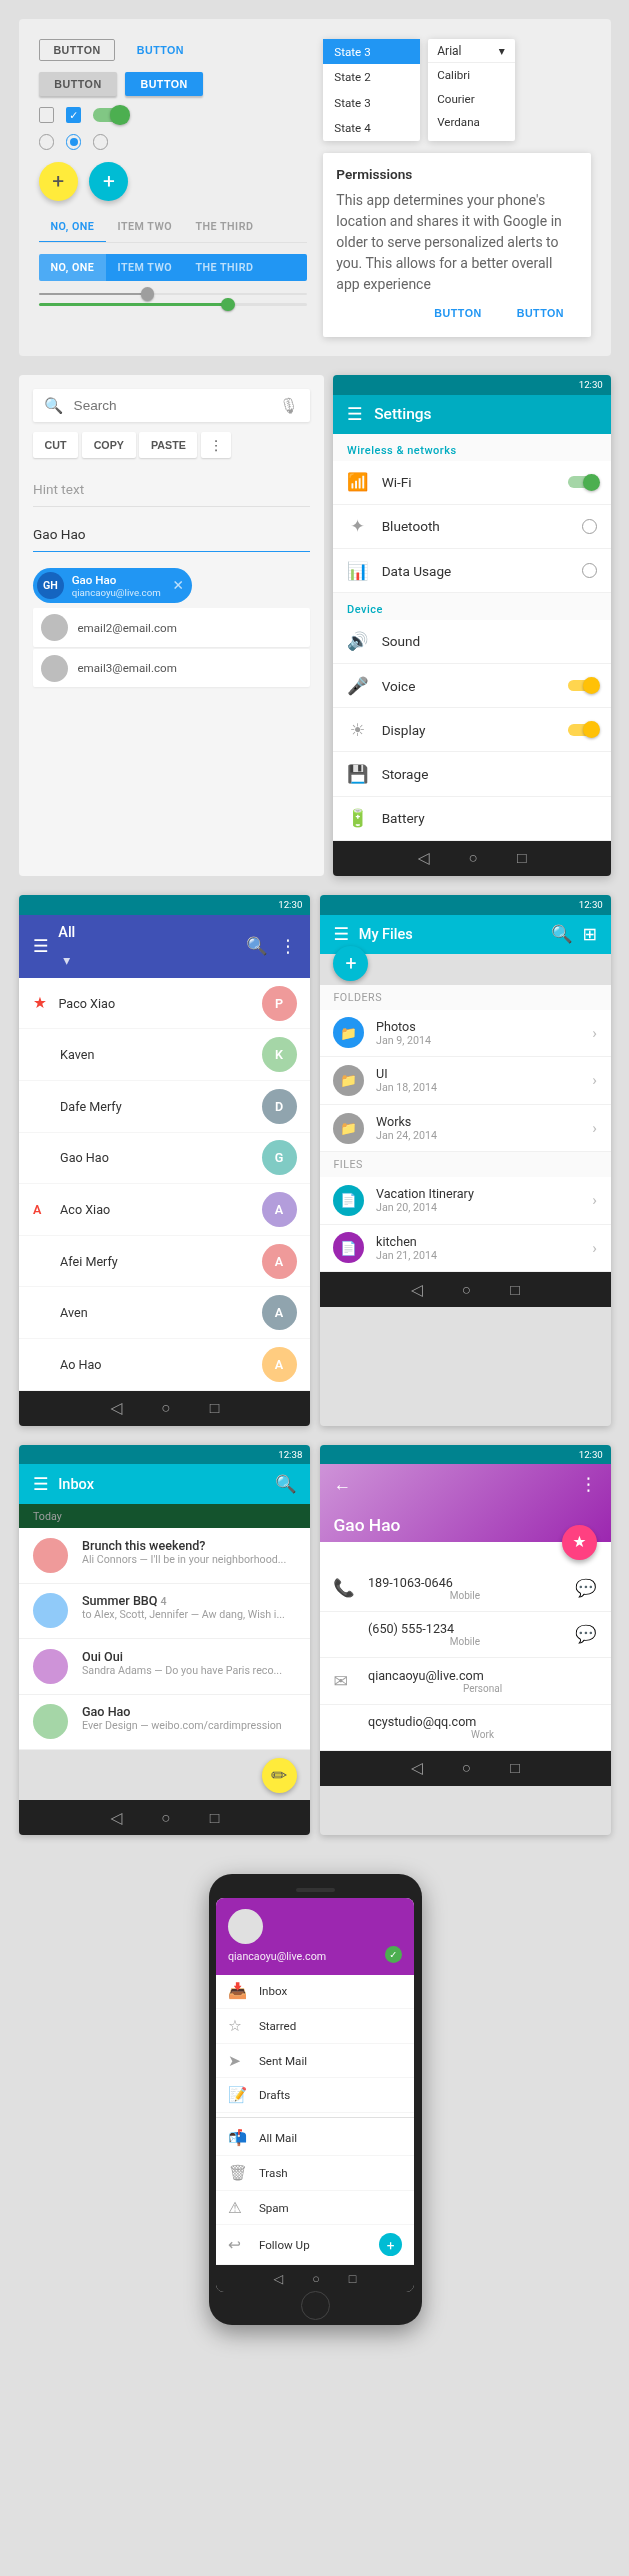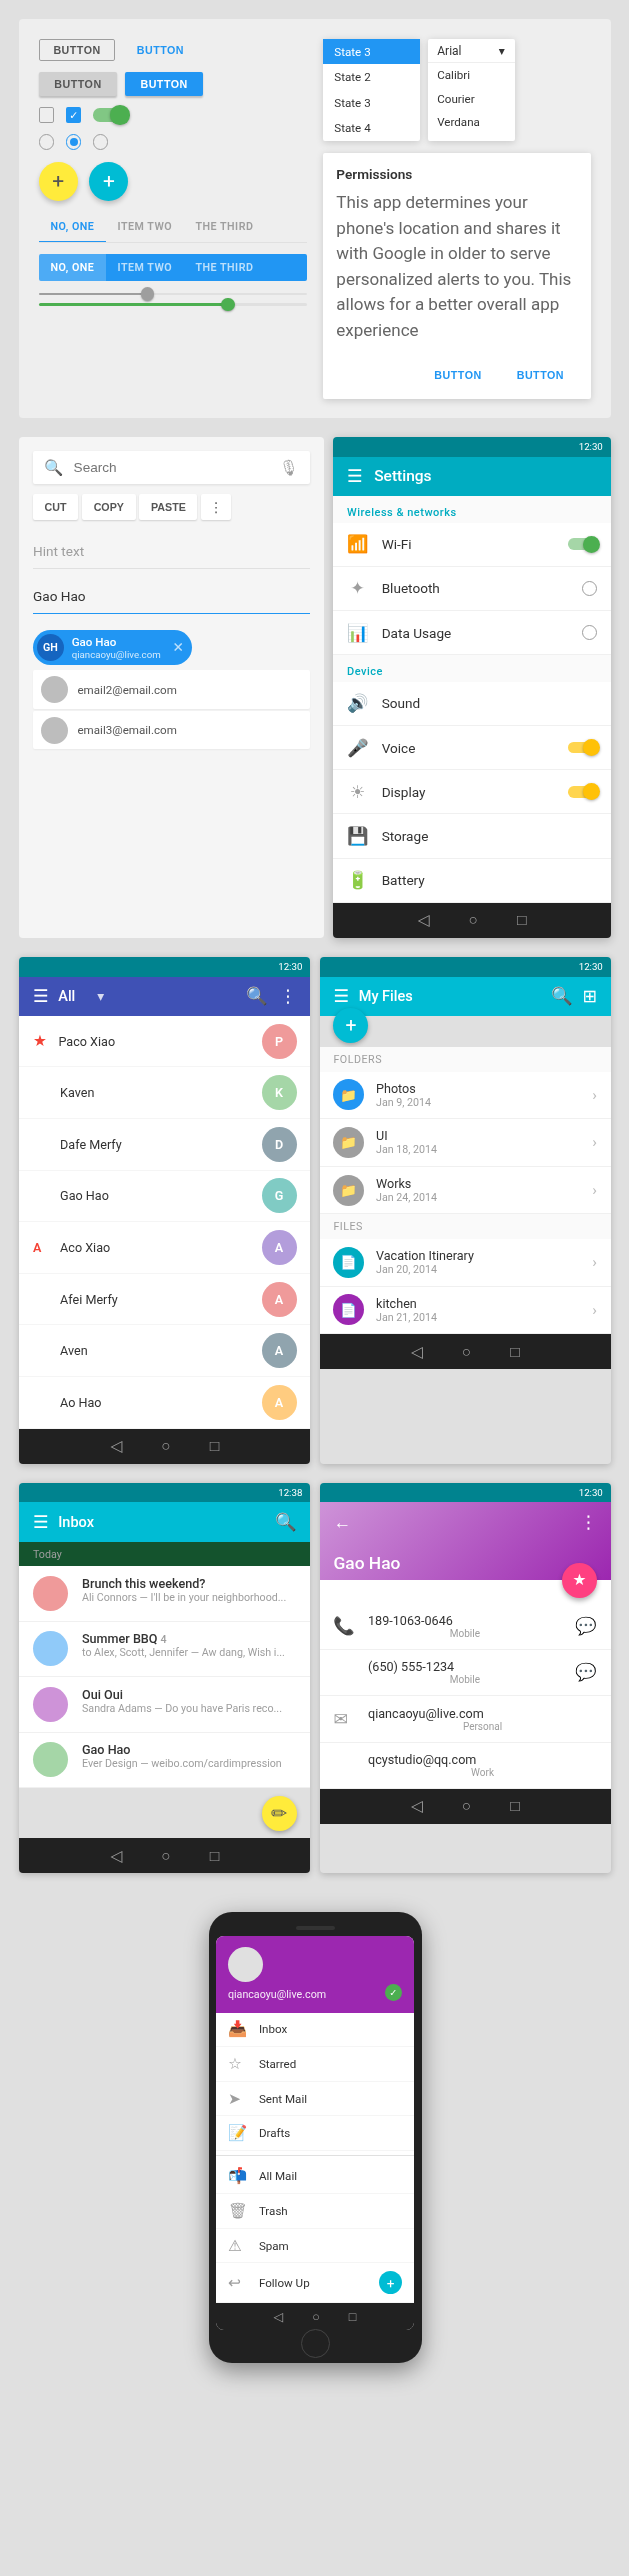--- a/index.html
+++ b/index.html
@@ -347,24 +347,24 @@
     }
 
     .permissions-title {
       font-size: 13.6px;
       font-weight: 600;
       color: #333;
       margin-bottom: 7.8px;
     }
 
     .permissions-text {
-      font-size: 17px;
+      font-size: 14px;
       color: #666;
       line-height: 1.5;
-      margin-bottom: 22px;
+      margin-bottom: 8px;
     }
 
     .permissions-buttons {
       display: flex;
       justify-content: flex-end;
       gap: 7.8px;
     }
 
     .search-bar {
       display: flex;
@@ -655,21 +655,22 @@
       background: #3F51B5;
       padding: 9.7px 13.6px;
       display: flex;
       align-items: center;
       gap: 9.7px;
     }
 
     .contacts-title-group {
       display: flex;
       align-items: center;
-      gap: 22px;
+      gap: 11px;
+      flex-direction: column;
     }
 
     .contacts-title {
       color: white;
       font-size: 14.5px;
       font-weight: 500;
     }
 
     .contacts-chevron {
       color: rgba(255,255,255,0.8);

